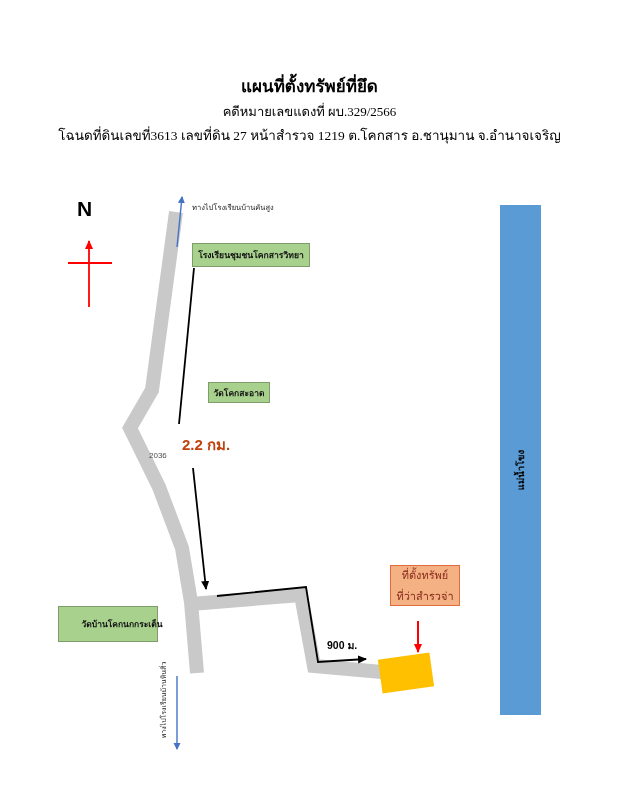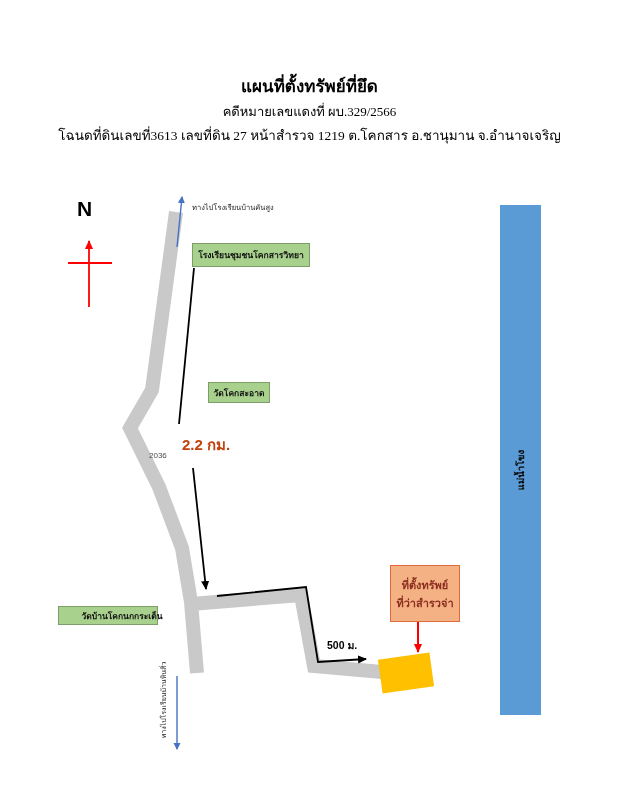--- a/index.html
+++ b/index.html
@@ -24,31 +24,31 @@
   #dir-bottom { left:118px; top:695px; width:90px; height:10px; text-align:center;
                 transform:rotate(-90deg); transform-origin:center; font-size:7px; }
 
   .place-box {
     position:absolute; background:#a9d18e; border:1px solid #7f9c6b;
     display:flex; align-items:center; justify-content:center;
     font-weight:bold; color:#111; white-space:nowrap;
   }
   #place-school  { left:192px; top:243px; width:118px; height:24px; font-size:8.6px; }
   #place-temple1 { left:183px; top:382px; width:62px;  height:21px; font-size:8.5px;margin-left:25px; }
-  #place-temple2 { left:58px;  top:606px; width:100px; height:19px; font-size:8.5px;padding-left:28px; }
+  #place-temple2 { left:58px;  top:606px; width:100px; height:36px; font-size:8.5px;padding-left:28px; }
 
   #dist-main   { left:182px; top:433px; font-size:15px; font-weight:bold; color:#c2410c; white-space:nowrap; }
   #dist-branch { left:327px; top:637px; font-size:10.5px; font-weight:bold; color:#000; white-space:nowrap; }
   #road-number { left:149px; top:451px; font-size:8px; color:#4d4d4d; }
 
   #property-box {
-    position:absolute; left:390px; top:565px; width:70px; height:57px;
+    position:absolute; left:390px; top:565px; width:70px; height:41px;
     background:#f4b183; border:1.5px solid #e06b3c;
-    display:flex; flex-direction:column; align-items:center; justify-content:center;
-    font-size:11px; font-weight:bold; color:#8c2e21; white-space:nowrap;
+    display:flex; flex-direction:column; align-items:center; justify-content:space-between;
+    font-size:11px; font-weight:normal; color:#8c2e21; white-space:nowrap;
   }
   #parcel {
     position:absolute; left:380px; top:656px; width:52px; height:34px;
     background:#ffc000; transform:rotate(-8deg);
   }
   #river {
     position:absolute; left:500px; top:205px; width:41px; height:510px;
     background:#5b9bd5;
   }
   #river-label {
@@ -104,21 +104,21 @@
     <span>โรงเรียนชุมชนโคกสารวิทยา</span>
   </div>
   <div id="place-temple1" class="place-box">
     <span>วัดโคกสะอาด</span>
   </div>
   <div id="place-temple2" class="place-box">
     <span>วัดบ้านโคกนกกระเต็น</span>
   </div>
 
   <div id="dist-main" class="abs">2.2 กม.</div>
-  <div id="dist-branch" class="abs">500 ม.</div>
+  <div id="dist-branch" class="abs">900 ม.</div>
   <div id="road-number" class="abs">2036</div>
 
   <div id="property-box">
     <span>ที่ตั้งทรัพย์</span>
     <span>ที่ว่าสำรวจ่า</span>
   </div>
 
   <div id="parcel"></div>
 
   <div id="river"></div>

